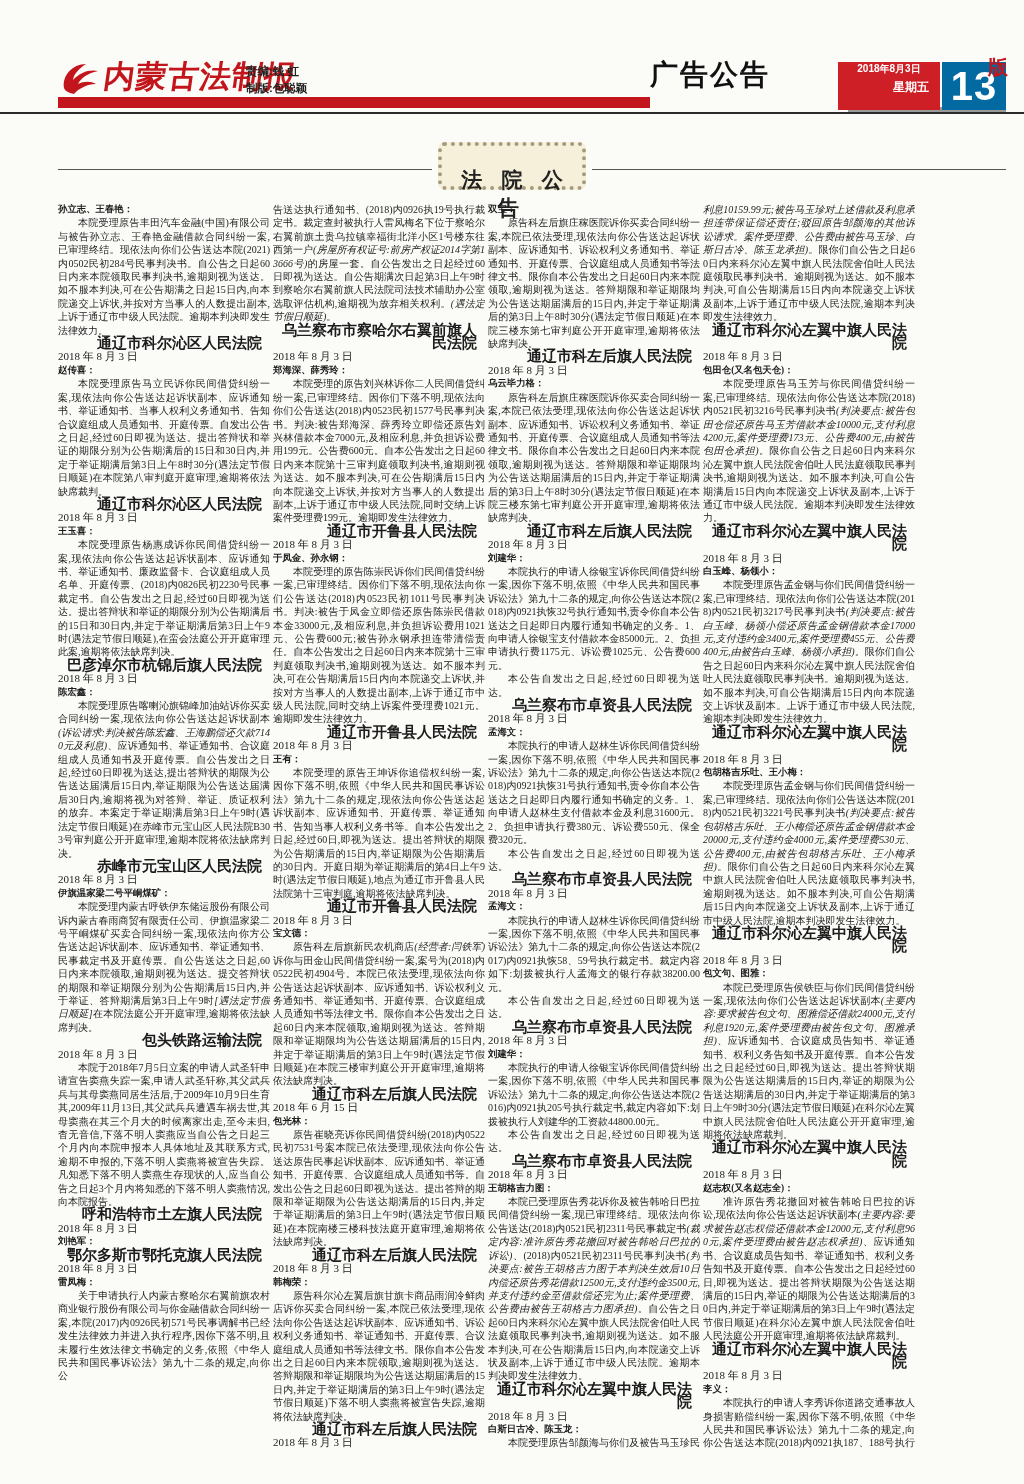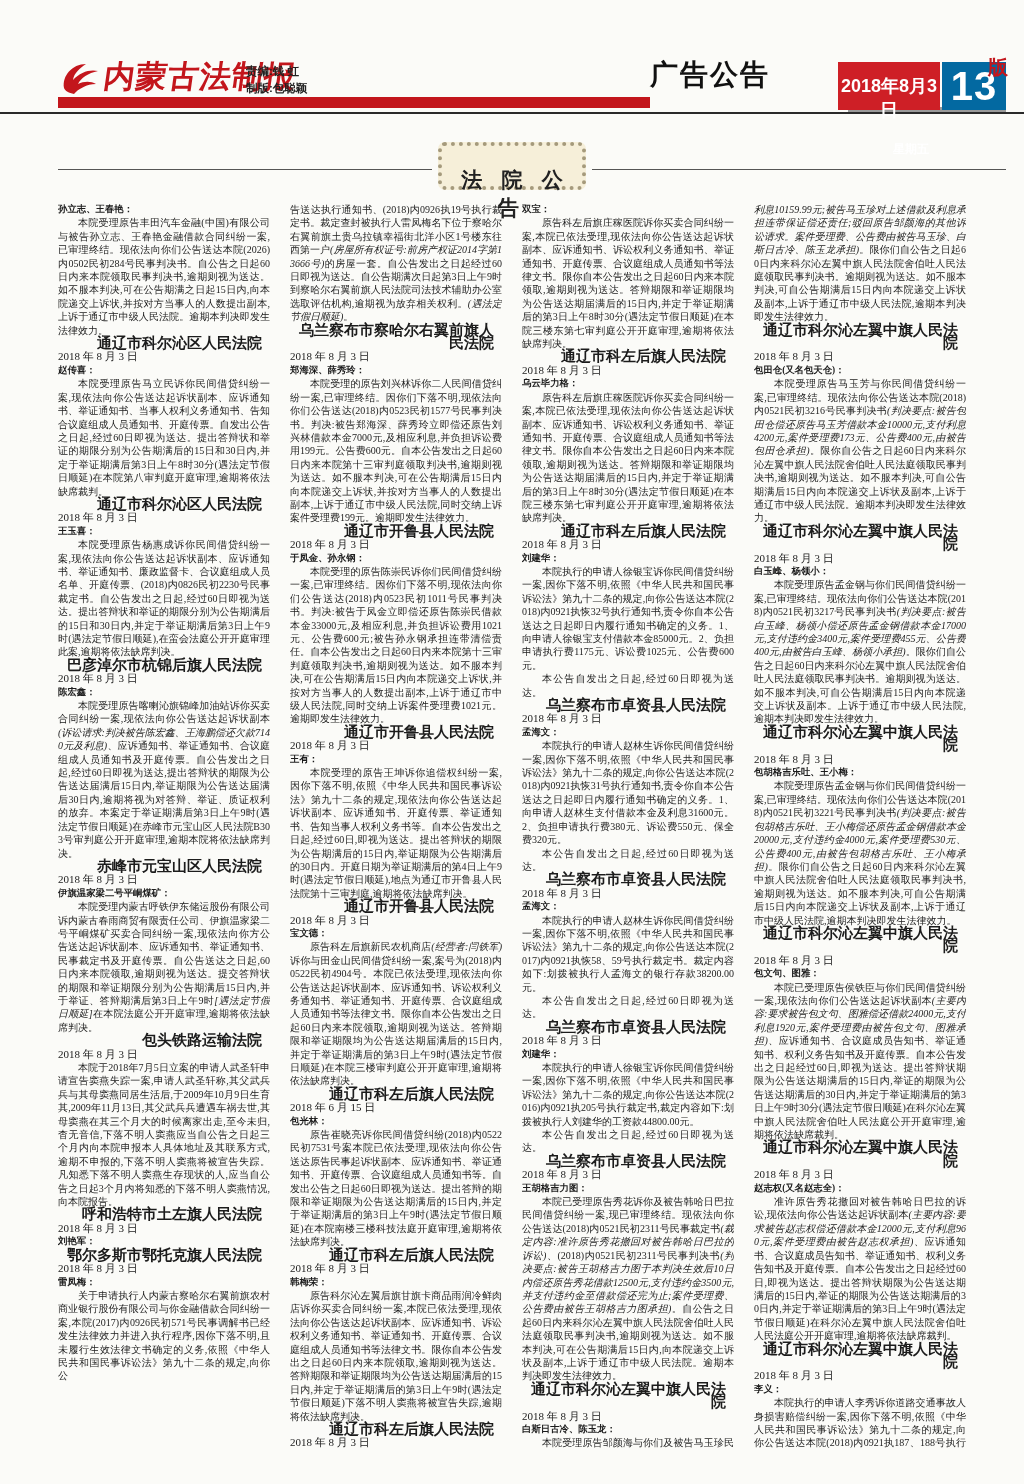--- a/index.html
+++ b/index.html
@@ -13,37 +13,37 @@
              font-family:"Liberation Serif",serif;}
   .credits{position:absolute;left:246px;top:63px;font-size:11.5px;line-height:17px;
            color:#222;font-family:"Liberation Sans",sans-serif;font-weight:bold;}
   .red-bar{position:absolute;left:58px;top:97px;width:592px;height:11px;background:var(--red);}
   .black-rule{position:absolute;left:0px;top:112px;width:1024px;height:2px;background:#2a2a2a;}
   .gray-rule{position:absolute;left:848px;top:107px;width:158px;height:5px;background:#9a9a9a;}
   .section-title{position:absolute;left:650px;top:56px;font-size:28px;font-weight:900;
                  letter-spacing:2px;color:#111;font-family:Liberation Serif, serif;white-space:nowrap;}
   .date-box{position:absolute;left:838px;top:62px;width:102px;height:48px;background:var(--boxred);
             color:#fff;text-align:center;font-family:"Liberation Sans",sans-serif;}
-  .date-box .d1{font-size:18px;font-weight:bold;margin-top:12px;}
-  .date-box .d2{font-size:12px;font-weight:bold;margin-top:19px;padding-left:44px;}
+  .date-box .d1{font-size:10px;font-weight:bold;margin-top:0;}
+  .date-box .d2{font-size:12px;font-weight:bold;margin-top:3px;padding-left:44px;}
   .pageno-box{position:absolute;left:942px;top:62px;width:64px;height:48px;background:#0369a1;
               color:#fff;text-align:center;font-family:"Liberation Sans",sans-serif;}
   .pageno-box .num{font-size:40px;font-weight:bold;line-height:48px;letter-spacing:1px;}
   .page-label{position:absolute;left:988px;top:54px;color:var(--red);font-size:20px;font-weight:900;}
   
   .band-line{position:absolute;top:169px;height:1px;background:#555;}
   .band-left{left:58px;width:374px;}
   .band-right{left:592px;width:414px;}
   .title-box{position:absolute;left:438px;top:142px;width:148px;height:48px;box-sizing:border-box;
              background:var(--creambg);border:4px dotted var(--creamborder);border-radius:7px;
              text-align:center;}
   .title-box span{display:inline-block;margin-top:20px;font-size:21px;font-weight:900;
                   letter-spacing:7px;color:#222;text-indent:7px;}
   
-  .cols{position:absolute;left:58px;top:203px;width:912px;height:1245px;display:flex;gap:20px;}
+  .cols{position:absolute;left:58px;top:203px;width:912px;height:1245px;display:flex;gap:3px;}
   .col{width:212px;height:1245px;overflow:hidden;}
   .notice{margin:0;}
   .n-title{font-size:9.4px;font-weight:bold;line-height:13.4px;}
   .notice p{margin:0;font-size:10px;line-height:13.4px;text-align:justify;text-indent:2em;
             word-break:break-all;}
   .notice p.cont{text-indent:0;}
   .it{font-style:italic;}
   .n-court{font-size:15px;font-weight:bold;line-height:13.4px;text-align:right;padding-right:8px;}
   .n-date{font-size:11px;font-weight:normal;line-height:13.4px;text-align:left;padding-right:24px;}
 </style>
@@ -78,21 +78,21 @@
   <div class="band-line band-left"></div>
   <div class="band-line band-right"></div>
   <div class="title-box">
     <span>法 院 公 告</span>
   </div>
 
   <div class="cols" id="cols">
       <div class="col">
         <div class="notice">
           <div class="n-title">孙立志、王春艳：</div>
-          <p><span>本院受理原告丰田汽车金融(中国)有限公司与被告孙立志、王春艳金融借款合同纠纷一案,已审理终结。现依法向你们公告送达本院(2026)内0502民初284号民事判决书。自公告之日起60日内来本院领取民事判决书,逾期则视为送达。如不服本判决,可在公告期满之日起15日内,向本院递交上诉状,并按对方当事人的人数提出副本,上诉于通辽市中级人民法院。逾期本判决即发生法律效力。</span></p>
+          <p><span>本院受理原告丰田汽车金融(中国)有限公司与被告孙立志、王春艳金融借款合同纠纷一案,已审理终结。现依法向你们公告送达本院(2021)内0502民初284号民事判决书。自公告之日起60日内来本院领取民事判决书,逾期则视为送达。如不服本判决,可在公告期满之日起15日内,向本院递交上诉状,并按对方当事人的人数提出副本,上诉于通辽市中级人民法院。逾期本判决即发生法律效力。</span></p>
           <div class="n-court">通辽市科尔沁区人民法院</div>
           <div class="n-date">2018 年 8 月 3 日</div>
         </div>
         <div class="notice">
           <div class="n-title">赵传喜：</div>
           <p><span>本院受理原告马立民诉你民间借贷纠纷一案,现依法向你公告送达起诉状副本、应诉通知书、举证通知书、当事人权利义务通知书、告知合议庭组成人员通知书、开庭传票。自发出公告之日起,经过60日即视为送达。提出答辩状和举证的期限分别为公告期满后的15日和30日内,并定于举证期满后第3日上午8时30分(遇法定节假日顺延)在本院第八审判庭开庭审理,逾期将依法缺席裁判。</span></p>
           <div class="n-court">通辽市科尔沁区人民法院</div>
           <div class="n-date">2018 年 8 月 3 日</div>
         </div>
         <div class="notice">

